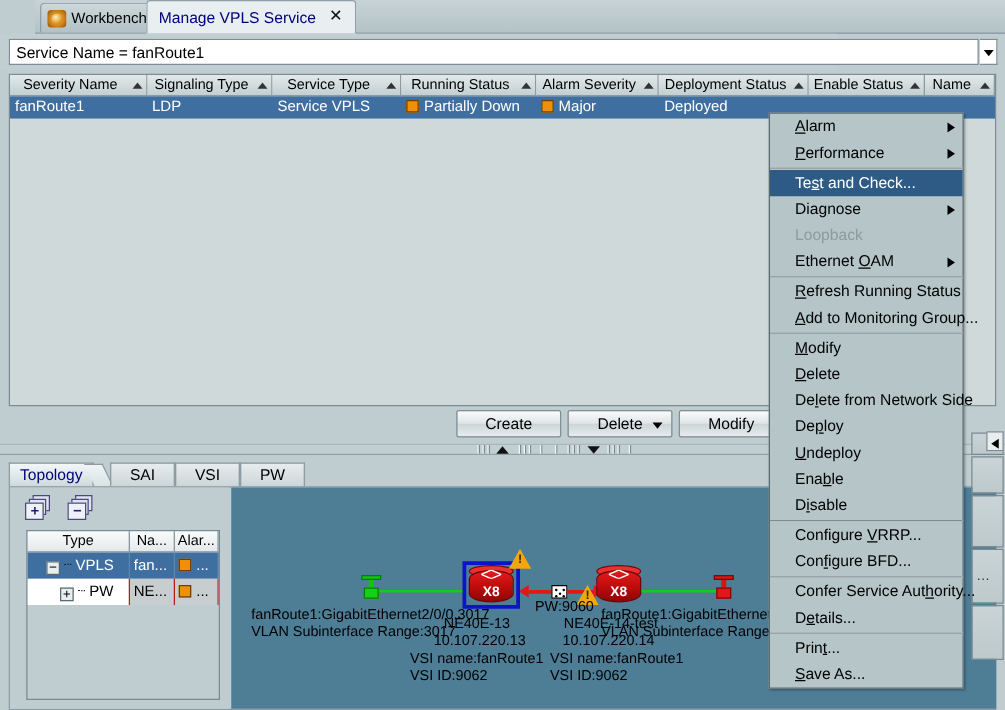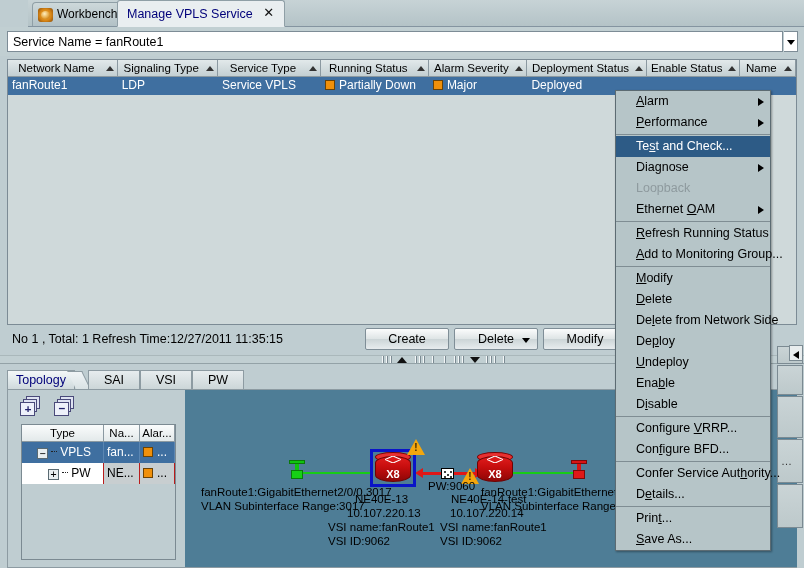--- a/index.html
+++ b/index.html
@@ -240,21 +240,21 @@
 
   <div class="filterbar">
     <div class="filterinput" title="Service Name = fanRoute1">Service Name = fanRoute1</div>
     <div class="filterdrop">
       <span class="ar"></span>
     </div>
   </div>
 
   <div class="tablewrap">
     <div class="thead" id="thead">
-        <div class="th" style="width: 118px;"><span>Network Name</span><span class="sortarr"></span></div>
+        <div class="th" style="width: 118px;"><span>Severity Name</span><span class="sortarr"></span></div>
         <div class="th" style="width: 108px;"><span>Signaling Type</span><span class="sortarr"></span></div>
         <div class="th" style="width: 111px;"><span>Service Type</span><span class="sortarr"></span></div>
         <div class="th" style="width: 116px;"><span>Running Status</span><span class="sortarr"></span></div>
         <div class="th" style="width: 106px;"><span>Alarm Severity</span><span class="sortarr"></span></div>
         <div class="th" style="width: 129px;"><span>Deployment Status</span><span class="sortarr"></span></div>
         <div class="th" style="width: 100px;"><span>Enable Status</span><span class="sortarr"></span></div>
         <div class="th" style="width: 60px;"><span>Name</span><span class="sortarr"></span></div>
       </div>
     <div id="tbody">
         <div class="trow">
@@ -265,21 +265,20 @@
           <div class="td" style="width: 106px;"><span class="statbox" style="background: rgb(240, 144, 10);"></span><span>Major</span></div>
           <div class="td" style="width: 129px;"><span>Deployed</span></div>
           <div class="td" style="width: 100px;"><span></span></div>
           <div class="td" style="width: 60px;"><span></span></div>
         </div>
       </div>
     <div class="tblbody"></div>
   </div>
 
   <div class="statusrow">
-    <div class="statustext">No 1 , Total: 1   Refresh Time:12/27/2011 11:35:15</div>
     <div class="btn btn-create">
       <span>Create</span>
     </div>
     <div class="btn btn-delete">
       <span>Delete</span>
       <span class="dd"></span>
     </div>
     <div class="btn btn-modify">
       <span>Modify</span>
     </div>

